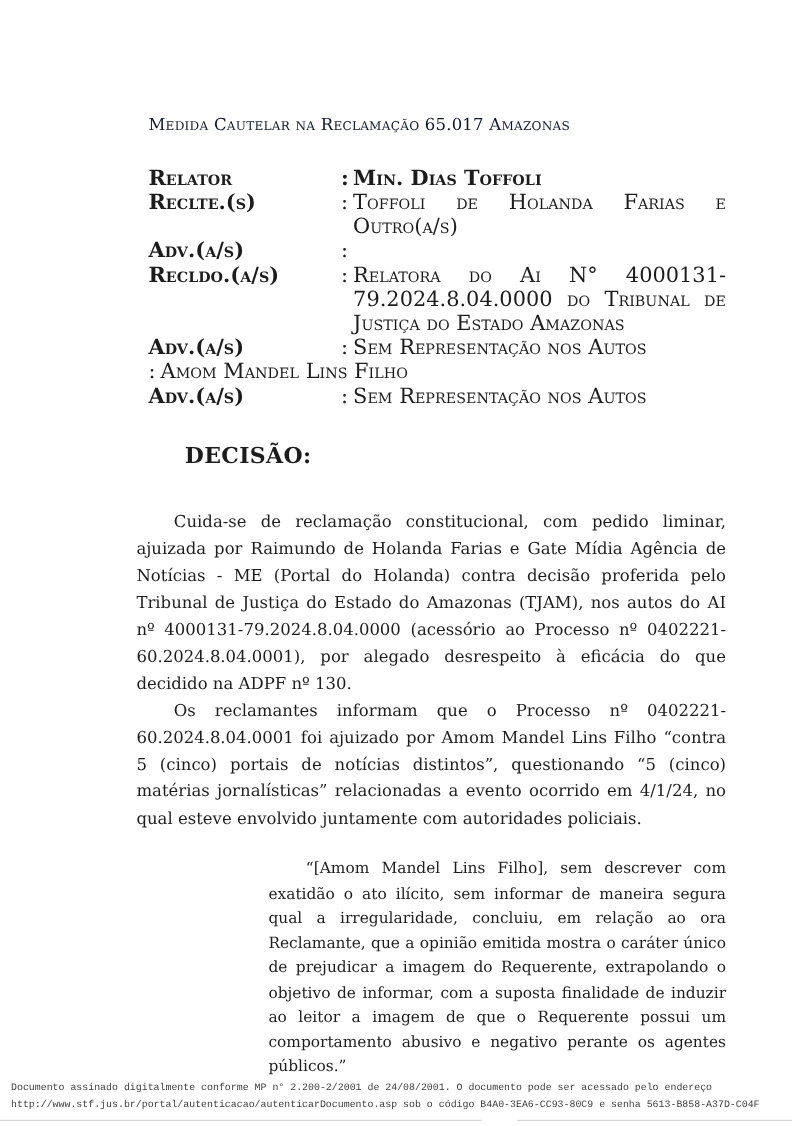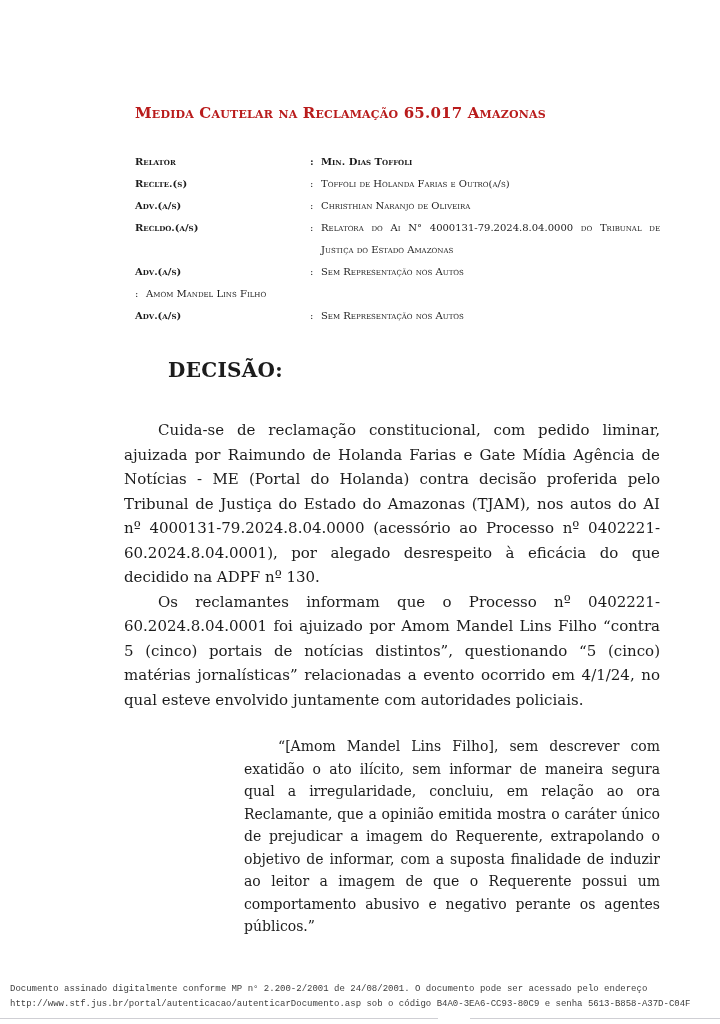--- a/index.html
+++ b/index.html
@@ -9,30 +9,30 @@
     font-family: "DejaVu Serif", "Liberation Serif", serif;
     color: #1c1c1c;
     position: relative;
     overflow: hidden;
   }
   .page { position: absolute; inset: 0; }
   .content { padding: 104px 60px 0 124px; }
 
   .doc-title {
     margin-left: 11px;
-    font-weight: bold;
+    font-weight: normal;
     font-variant: small-caps;
     font-size: 15px;
     letter-spacing: 0.2px;
-    color: #b91c1c;
+    color: #0f172a;
   }
 
   .header-table {
     margin: 29px 0 0 11px;
-    font-size: 10px;
+    font-size: 19px;
     font-variant: small-caps;
   }
   .header-row { display: flex; line-height: 22px; }
   .header-label { width: 175px; flex-shrink: 0; font-weight: bold; }
   .header-colon { width: 11px; flex-shrink: 0; }
   .header-value { flex: 1; text-align: justify; }
   .header-row.bold-value .header-value,
   .header-row.bold-value .header-colon { font-weight: bold; }
 
   .decision-heading {
@@ -93,21 +93,20 @@
         <span class="header-value">Min. Dias Toffoli</span>
       </div>
       <div class="header-row">
         <span class="header-label">Reclte.(s)</span>
         <span class="header-colon">:</span>
         <span class="header-value">Toffoli de Holanda Farias e Outro(a/s)</span>
       </div>
       <div class="header-row">
         <span class="header-label">Adv.(a/s)</span>
         <span class="header-colon">:</span>
-        <span class="header-value">Christhian Naranjo de Oliveira</span>
       </div>
       <div class="header-row">
         <span class="header-label">Recldo.(a/s)</span>
         <span class="header-colon">:</span>
         <span class="header-value">Relatora do Ai N° 4000131-79.2024.8.04.0000 do Tribunal de Justiça do Estado Amazonas</span>
       </div>
       <div class="header-row">
         <span class="header-label">Adv.(a/s)</span>
         <span class="header-colon">:</span>
         <span class="header-value">Sem Representação nos Autos</span>

